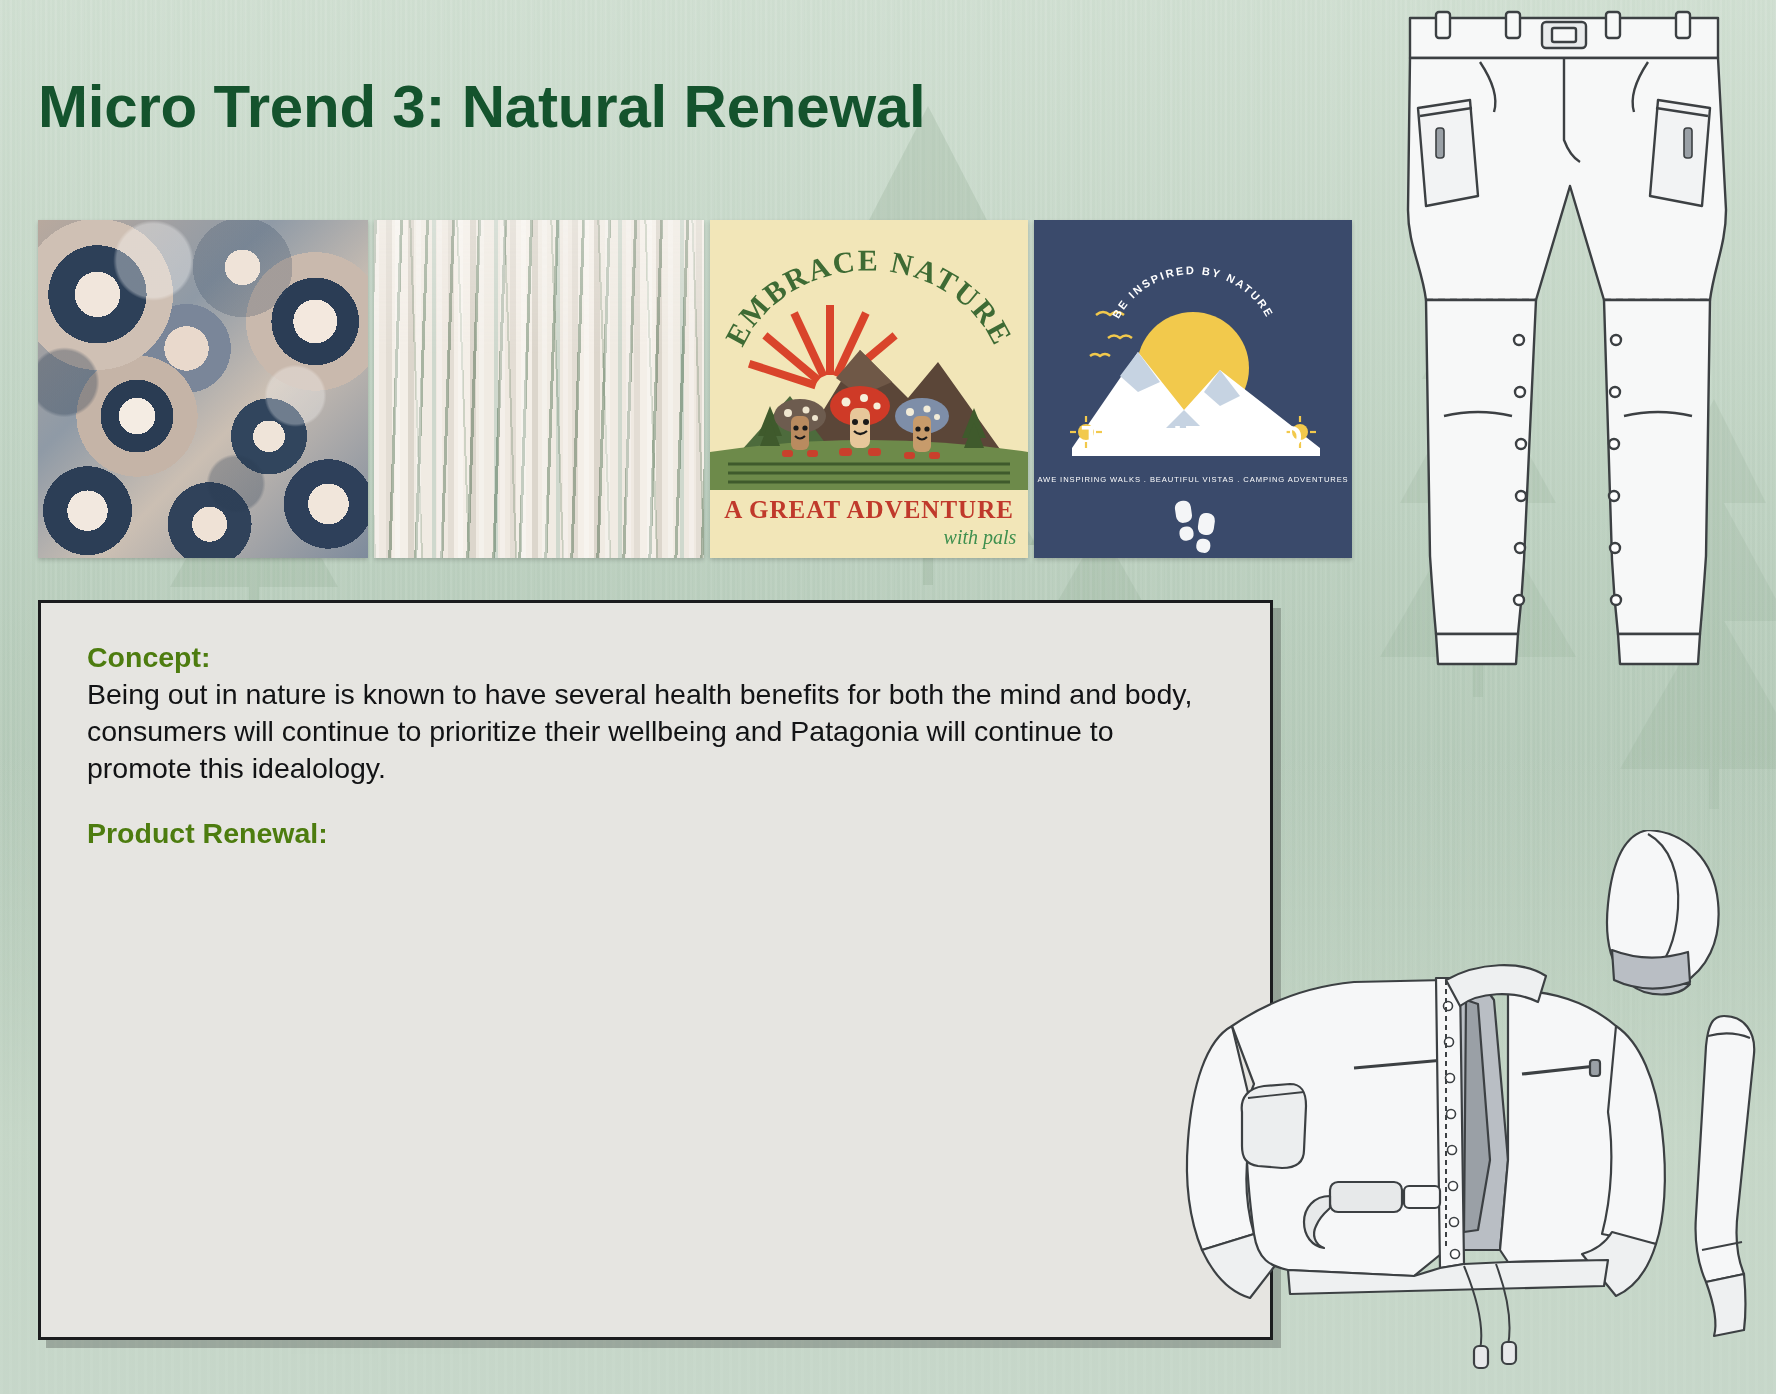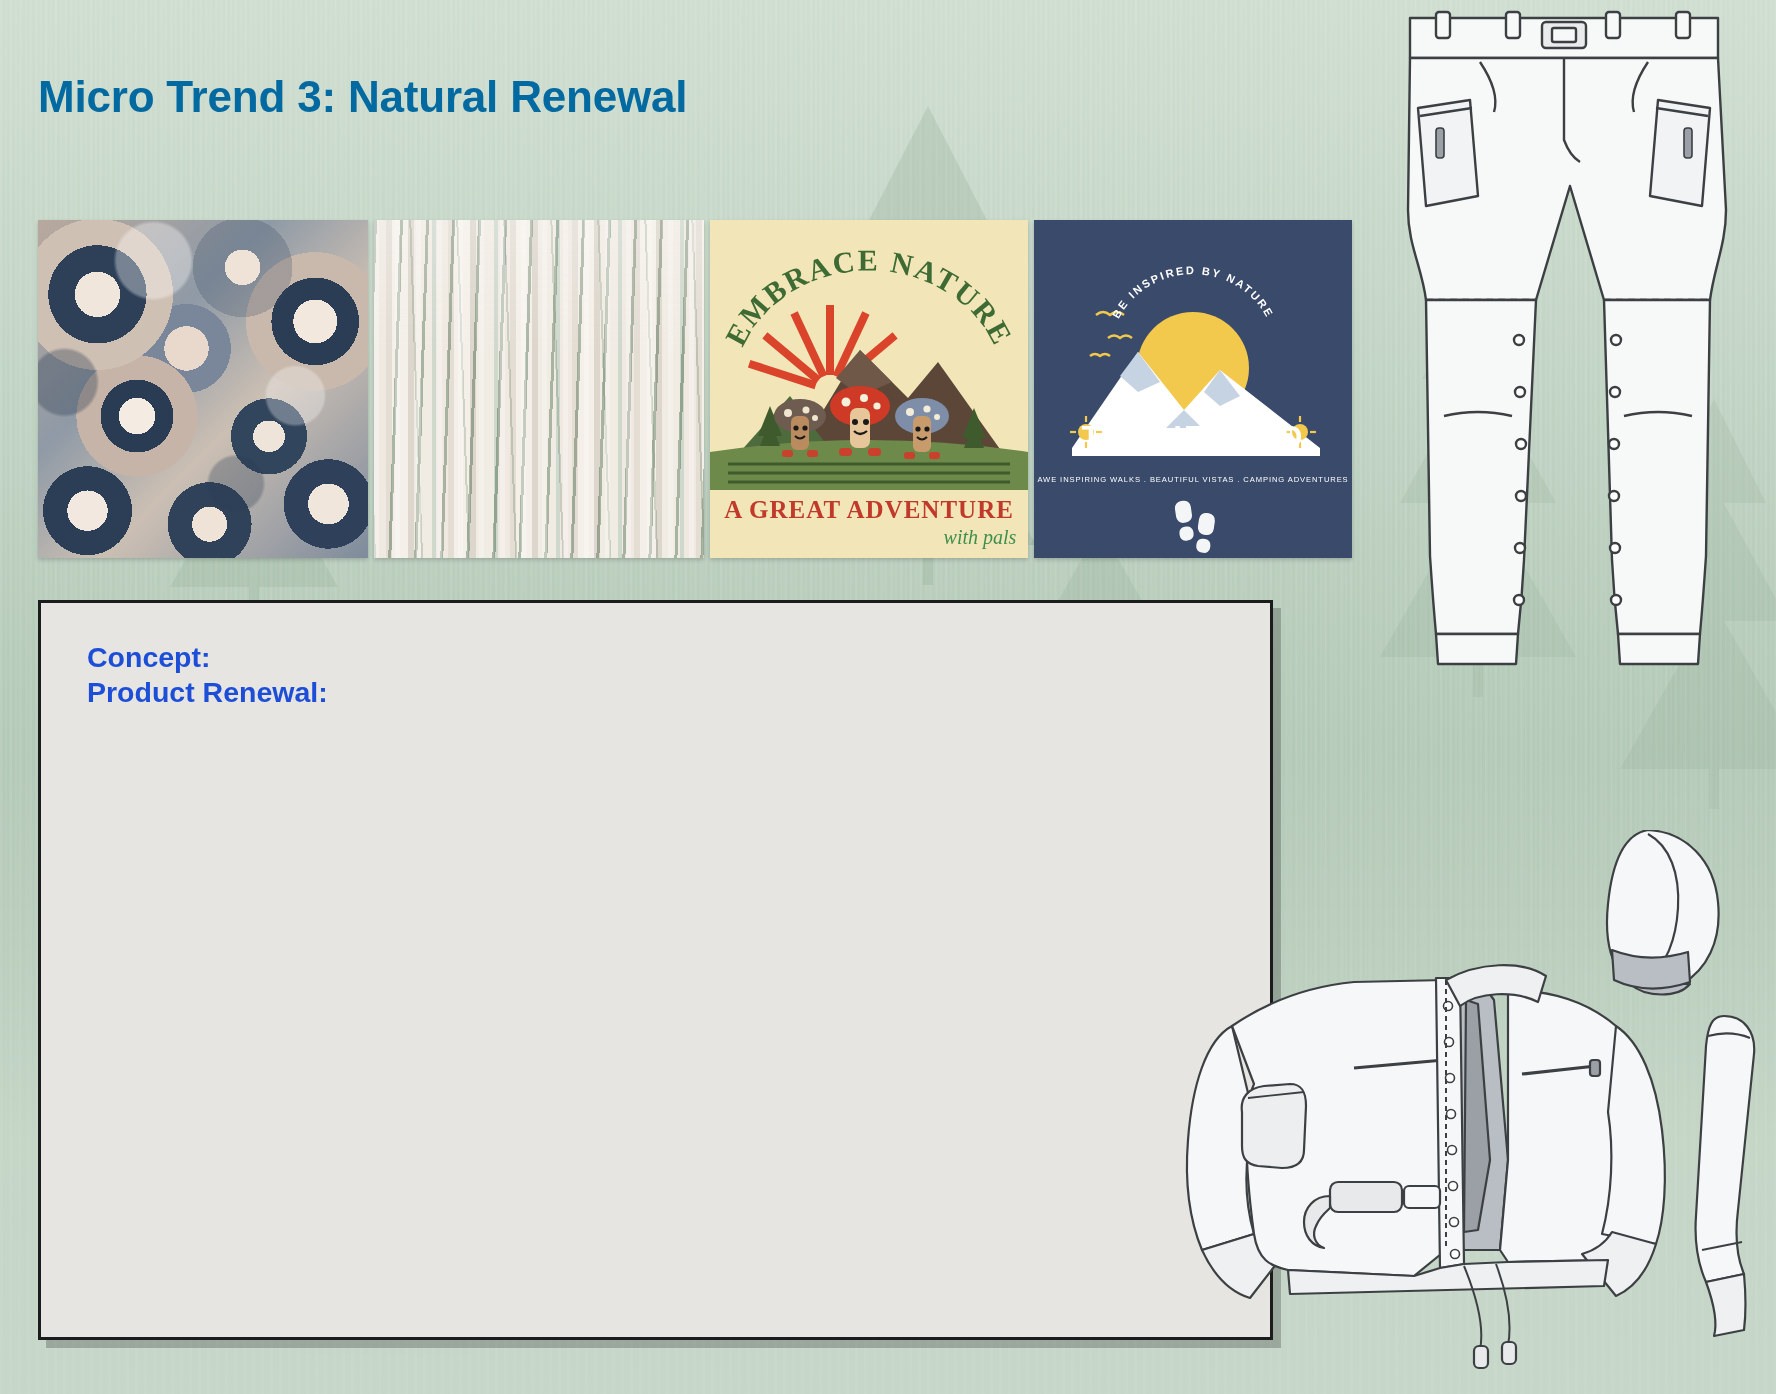--- a/index.html
+++ b/index.html
@@ -57,23 +57,23 @@
     inset: 0;
     background: repeating-linear-gradient(90deg, rgba(255,255,255,0.08) 0 3px, rgba(140,165,145,0.06) 3px 9px);
     mix-blend-mode: soft-light;
   }
 
   
   #title {
     position: absolute;
     left: 38px;
     top: 72px;
-    font-size: 44px;
+    font-size: 60px;
     font-weight: bold;
-    color: #0369a1;
+    color: #14532d;
     letter-spacing: -0.2px;
     white-space: nowrap;
   }
 
   
   #swatches {
     position: absolute;
     left: 38px;
     top: 220px;
     width: 1338px;
@@ -170,21 +170,21 @@
     height: 740px;
     background: #e6e5e1;
     border: 3px solid #1b1c1e;
     box-shadow: 8px 8px 0 rgba(0,0,0,0.22);
     box-sizing: border-box;
     padding: 38px 46px 0 46px;
   }
   .p-head {
     font-size: 28.5px;
     font-weight: bold;
-    color: #1d4ed8;
+    color: #4d7c0f;
     margin: 0 0 2px 0;
   }
   .p-body {
     font-size: 28.5px;
     color: #121315;
     line-height: 1.30;
     margin: 0 0 30px 0;
     max-width: 1140px;
   }
   .p-body.narrow { max-width: 1010px; }
@@ -403,20 +403,21 @@
           <rect x="0" y="0" width="16" height="22" rx="7"></rect>
           <rect x="1" y="26" width="14" height="14" rx="6"></rect>
         </g>
       </g>
     </svg>
   </div>
 </div>
 
 <div id="panel">
   <div class="p-head">Concept:</div>
+  <p class="p-body">Being out in nature is known to have several health benefits for both the mind and body, consumers will continue to prioritize their wellbeing and Patagonia will continue to promote this idealology.</p>
 
 
   <div class="p-head">Product Renewal:</div>
 </div>
 
 <div id="pants">
   <svg viewBox="0 0 380 700" width="380" height="700">
     <g fill="#f7f8f8" stroke="#3c4043" stroke-width="2.4" stroke-linejoin="round">
 
       <path d="M 36 18 L 344 18 L 344 58 L 36 58 Z"></path>

